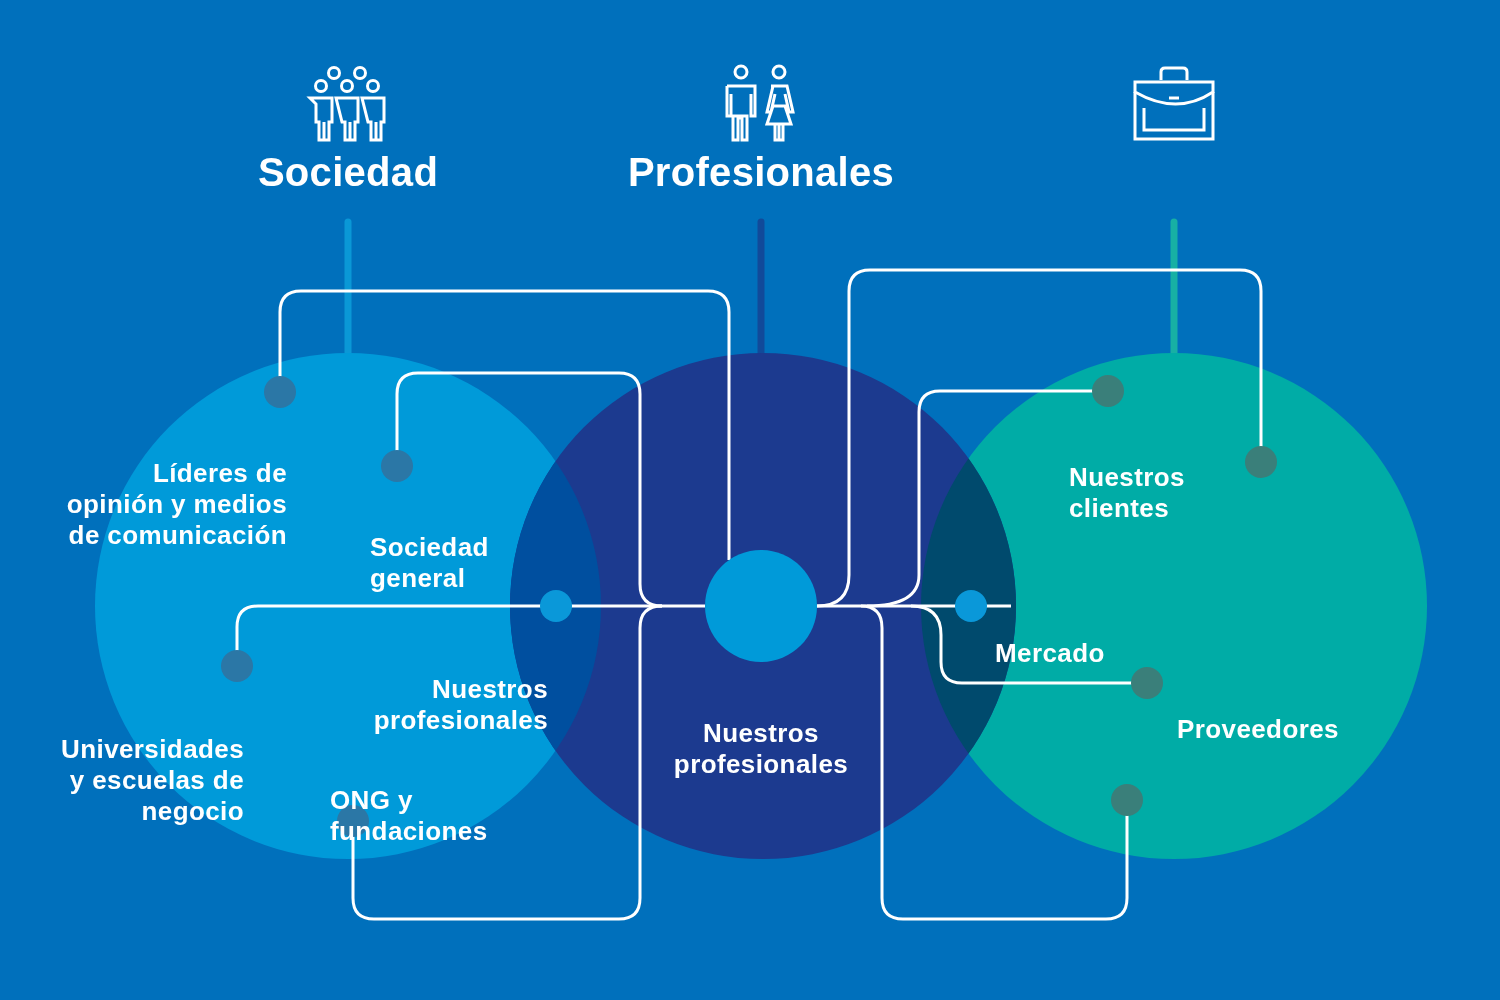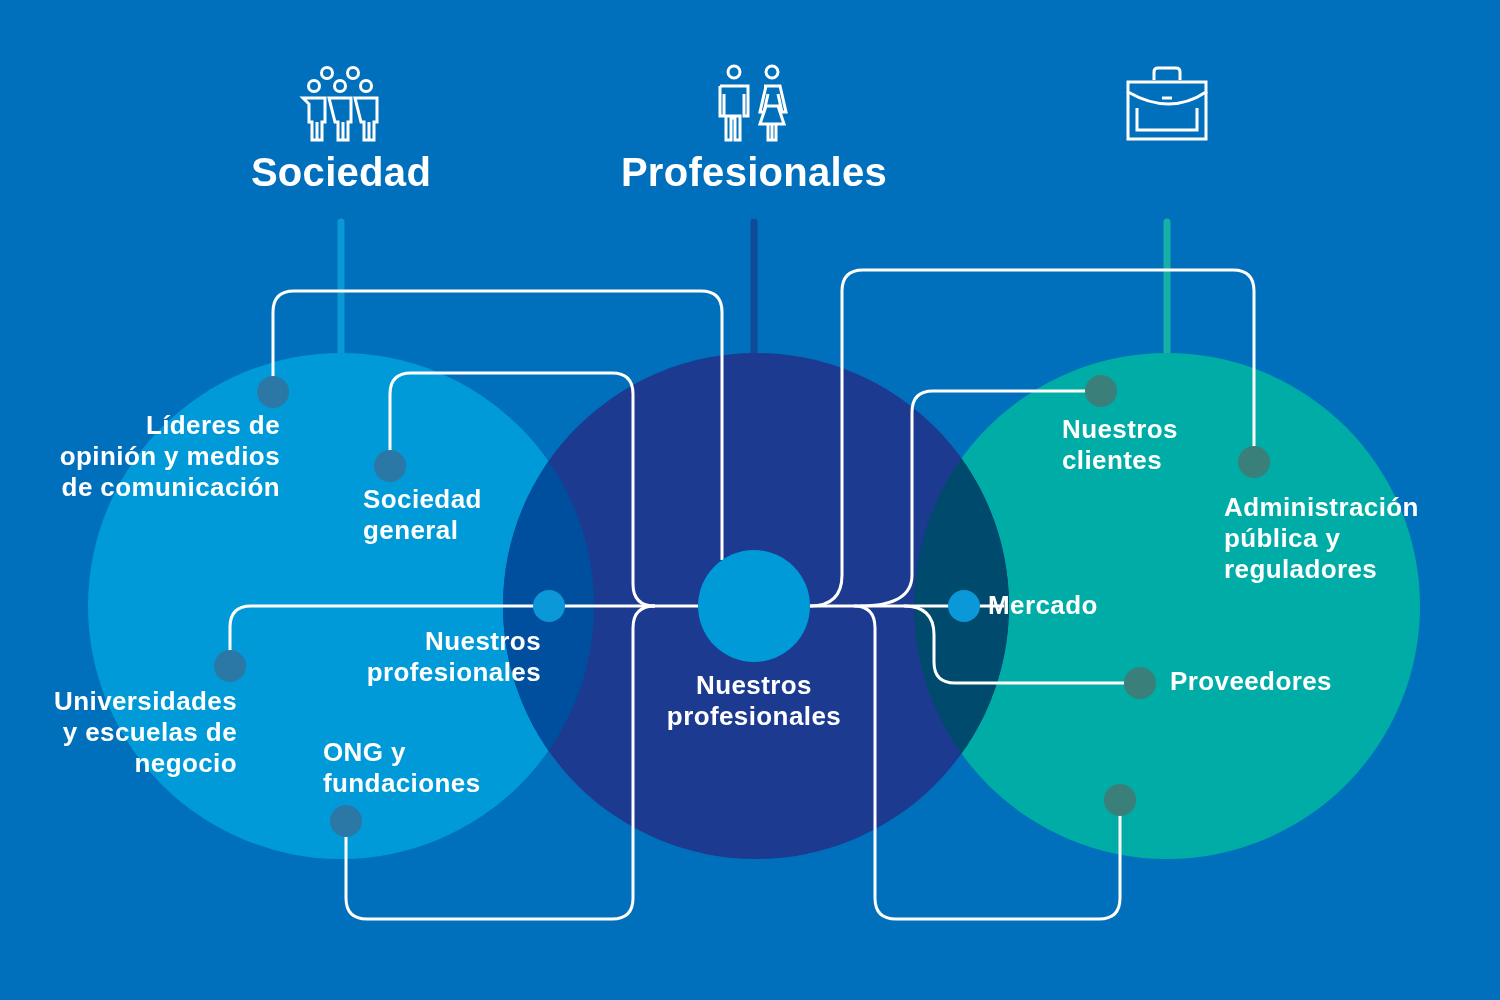--- a/index.html
+++ b/index.html
@@ -1,20 +1,20 @@
 <!DOCTYPE html>
 <html><head>
 <meta charset="utf-8">
 <style>
   html, body { margin:0; padding:0; }
   body { width:1500px; height:1000px; background:#0070bc; overflow:hidden; position:relative; font-family:"Liberation Sans", sans-serif; }
-  #stage { position:absolute; left:4px; top:0; width:1468px; height:1000px; }
+  #stage { position:absolute; left:11px; top:0; width:1468px; height:1000px; }
   .title { position:absolute; top:150px; color:#fff; font-weight:bold; font-size:40px; text-align:center; transform:translateX(-50%); white-space:nowrap; letter-spacing:0.3px; }
   .icon { position:absolute; top:64px; transform:translateX(-50%); }
-  .lbl { position:absolute; color:#fff; font-weight:bold; font-size:26px; line-height:31px; white-space:pre-line; letter-spacing:0.4px; }
+  .lbl { position:absolute; color:#fff; font-weight:bold; font-size:26px; line-height:31px; white-space:pre-line; letter-spacing:0.4px;margin-top:48px; }
   .r { text-align:right; }
   .c { text-align:center; }
 </style>
 </head>
 <body>
 
 <div id="stage">
   <svg width="1500" height="1000" viewBox="0 0 1500 1000" style="position:absolute;left:0;top:0">
     <defs>
       <clipPath id="clipMid">
@@ -97,18 +97,15 @@
 profesionales</div>
   <div class="lbl r" style="right:1235px; top:686px">Universidades
 y escuelas de
 negocio</div>
   <div class="lbl" style="left:319px; top:737px">ONG y
 fundaciones</div>
   <div class="lbl c" style="left:640px; width:220px; top:670px">Nuestros
 profesionales</div>
   <div class="lbl" style="left:1058px; top:414px">Nuestros
 clientes</div>
-  <div class="lbl" style="left:1220px; top:492px">Administración
-pública y
-reguladores</div>
   <div class="lbl" style="left:984px; top:590px">Mercado</div>
   <div class="lbl" style="left:1166px; top:666px">Proveedores</div>
 </div>
 
 </body></html>

